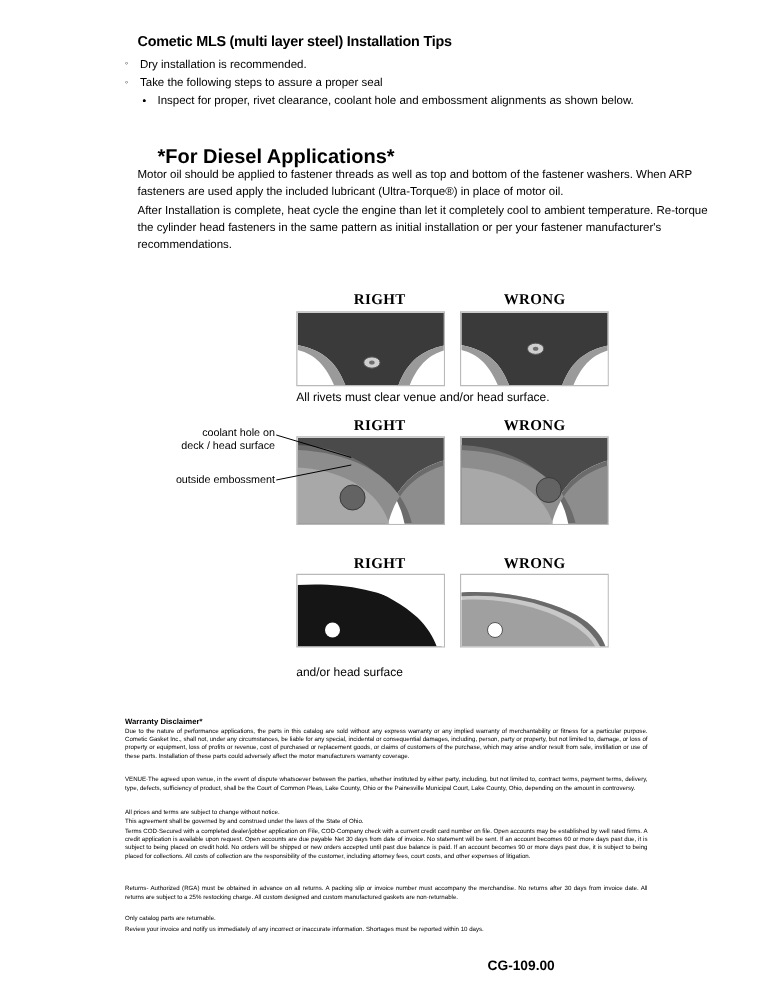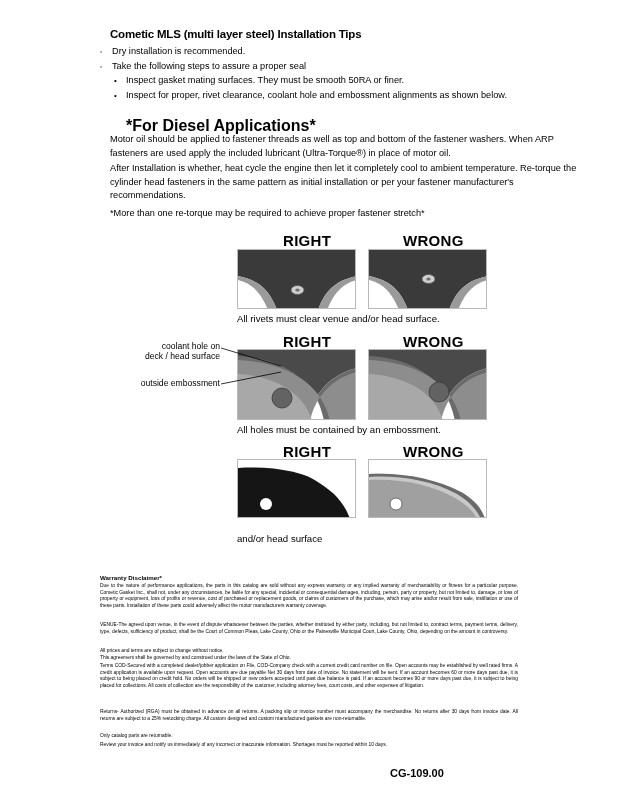--- a/index.html
+++ b/index.html
@@ -73,23 +73,24 @@
   }
   .p1 { top: 133px; }
   .p2 { top: 162px; }
   .p3 { top: 207px; }
 
   
   .figs { position: absolute; left: 0; top: 0; width: 618px; height: 800px; }
 
   .fig-label {
     position: absolute;
-    font-size: 15px;
+    font-size: 12px;
     font-weight: bold;
     letter-spacing: 0.3px;
+    font-family: Liberation Serif, serif;
   }
   .caption {
     position: absolute;
     font-size: 9.6px;
   }
   .annot {
     position: absolute;
     font-size: 8.6px;
     text-align: right;
   }
@@ -140,32 +141,30 @@
     <div class="bullet-row">
       <span class="marker">◦</span>
       <span>Dry installation is recommended.</span>
     </div>
     <div class="bullet-row">
       <span class="marker">◦</span>
       <span>Take the following steps to assure a proper seal</span>
     </div>
     <div class="sub-row">
       <span class="marker">•</span>
-      <span>Inspect gasket mating surfaces.  They must be smooth 50RA or finer.</span>
     </div>
     <div class="sub-row">
       <span class="marker">•</span>
       <span>Inspect for proper, rivet clearance, coolant hole and embossment alignments as shown below.</span>
     </div>
   </div>
 
   <h2 class="section">*For Diesel Applications*</h2>
   <div class="para p1">Motor oil should be applied to fastener threads as well as top and bottom of the fastener washers. When ARP fasteners are used apply the included lubricant (Ultra-Torque®) in place of motor oil.</div>
-  <div class="para p2">After Installation is whether, heat cycle the engine then let it completely cool to ambient temperature. Re-torque the cylinder head fasteners in the same pattern as initial installation or per your fastener manufacturer's recommendations.</div>
-  <div class="para p3">*More than one re-torque may be required to achieve proper fastener stretch*</div>
+  <div class="para p2">After Installation is complete, heat cycle the engine than let it completely cool to ambient temperature. Re-torque the cylinder head fasteners in the same pattern as initial installation or per your fastener manufacturer's recommendations.</div>
 
   <div class="figs">
 
     <div class="fig-label" style="left:283px; top:232px;">RIGHT</div>
     <div class="fig-label" style="left:403px; top:232px;">WRONG</div>
 
     <div class="panel" style="left:237px; top:249px; width:119px; height:60px;">
       <svg width="119" height="60" viewBox="0 0 119 60">
         <rect x="0" y="0" width="119" height="60" fill="#ffffff"></rect>
         <path d="M0,0 H119 V26 C100,30 88,38 80,60 H39 C31,38 19,30 0,26 Z" fill="#3a3a3a"></path>
@@ -218,21 +217,20 @@
       <div>coolant hole on</div>
       <div>deck / head surface</div>
     </div>
     <div class="annot" style="left:112px; top:378px; width:108px;">outside embossment</div>
 
     <svg style="position:absolute; left:219px; top:338px;" width="100" height="60">
       <line x1="2" y1="10" x2="62" y2="28" stroke="#000" stroke-width="0.8"></line>
       <line x1="2" y1="46" x2="62" y2="34" stroke="#000" stroke-width="0.8"></line>
     </svg>
 
-    <div class="caption" style="left:237px; top:424px;">All holes must be contained by an embossment.</div>
 
     <div class="fig-label" style="left:283px; top:443px;">RIGHT</div>
     <div class="fig-label" style="left:403px; top:443px;">WRONG</div>
 
     <div class="panel" style="left:237px; top:459px; width:119px; height:59px;">
       <svg width="119" height="59" viewBox="0 0 119 59">
         <rect x="0" y="0" width="119" height="59" fill="#ffffff"></rect>
         <path d="M0,8 C30,6 64,10 92,26 C106,34 113,45 116,59 H0 Z" fill="#151515"></path>
         <path d="M8,0 C40,2 74,14 96,34 C104,42 109,50 112,59 H119 C114,44 104,30 88,20 C64,6 32,0 8,0 Z" fill="#ffffff"></path>
         <circle cx="28" cy="44" r="6" fill="#ffffff"></circle>

